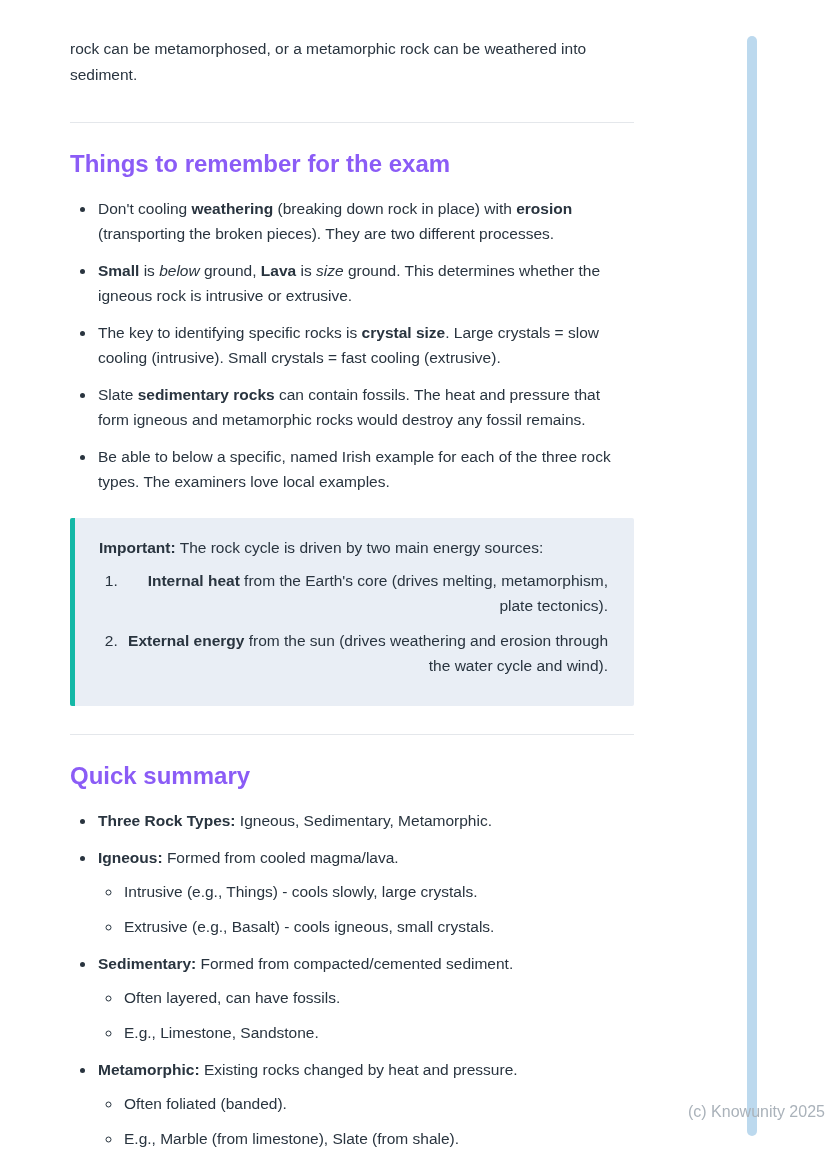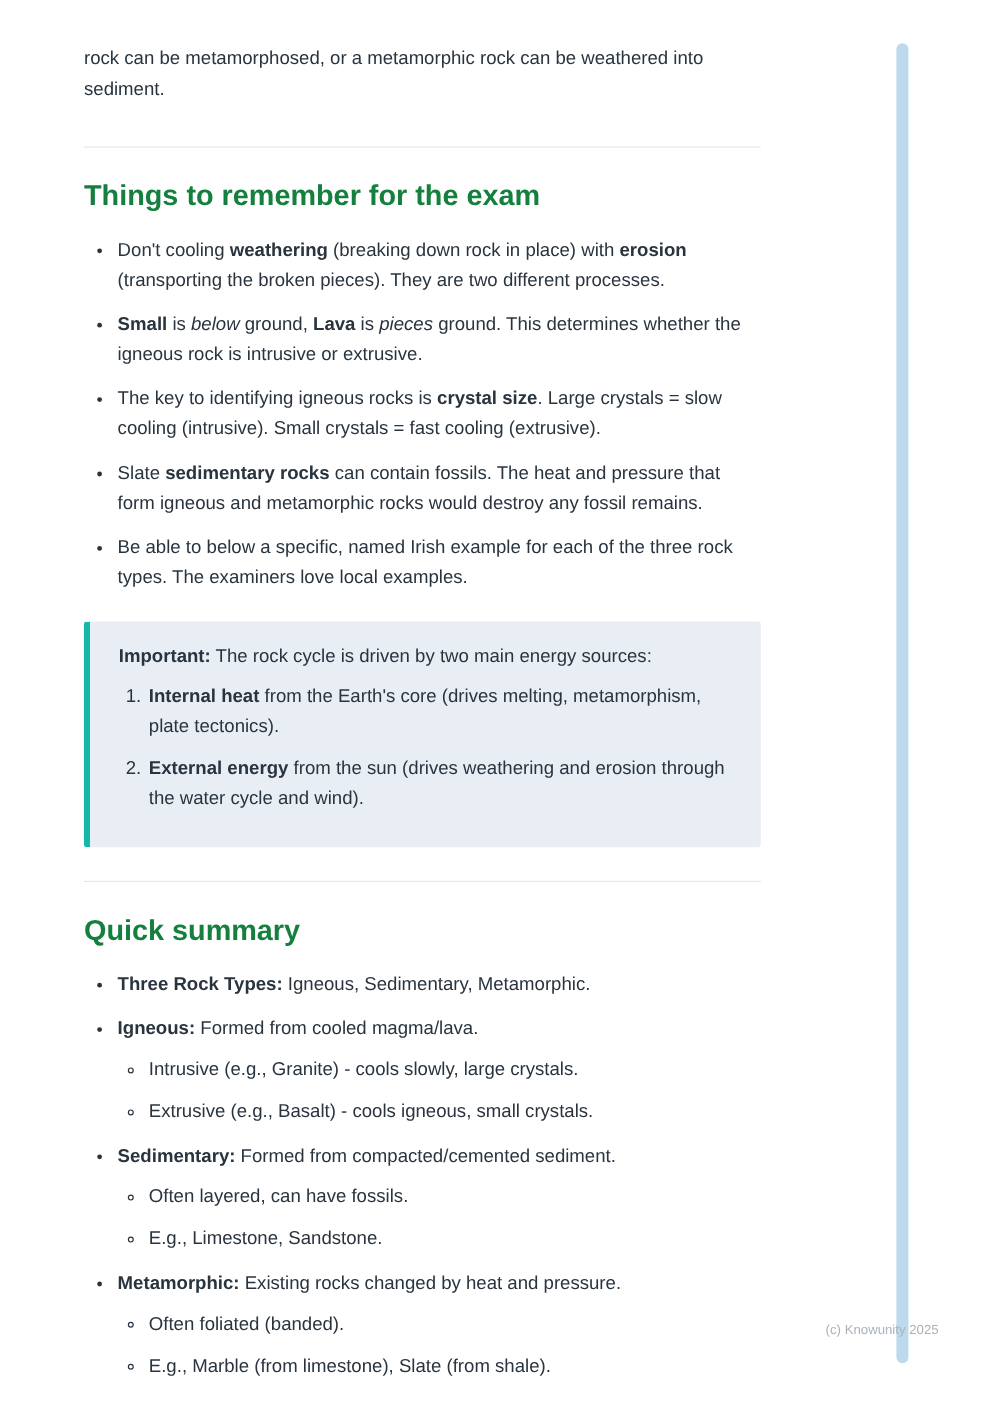--- a/index.html
+++ b/index.html
@@ -22,21 +22,21 @@
     font-size: 15.5px;
     line-height: 26px;
     margin: 0;
   }
   .divider {
     border: none;
     border-top: 1px solid #e4e7eb;
     margin: 34px 0 0 0;
   }
   .section-title {
-    color: #15803d;
+    color: #8b5cf6;
     font-size: 24px;
     line-height: 29px;
     font-weight: 700;
     margin: 26px 0 0 0;
   }
   ul.main-list {
     margin: 18px 0 0 0;
     padding-left: 26px;
     list-style-type: disc;
   }
@@ -65,20 +65,21 @@
     padding: 17px 26px 16px 24px;
   }
   .callout-lead {
     margin: 0;
     font-size: 15.5px;
     line-height: 25px;
   }
   ol.callout-list {
     margin: 8px 0 0 0;
     padding-left: 23px;
+    text-align: right;
   }
   ol.callout-list > li {
     font-size: 15.5px;
     line-height: 25px;
     margin-bottom: 10px;
     padding-left: 2px;
   }
   ol.callout-list > li:last-child { margin-bottom: 12px; }
   .divider-2 { margin-top: 28px; }
   .summary-list > li { margin-bottom: 12px; }
@@ -91,63 +92,63 @@
     width: 10px;
     height: 1100px;
     background: #bcd9ee;
     border-radius: 5px;
     z-index: 1;
   }
   .copyright-footer {
     position: absolute;
     left: 688px;
     top: 1103px;
-    font-size: 11px;
+    font-size: 16px;
     color: #aab2ba;
     z-index: 2;
     white-space: nowrap;
   }
 </style>
 </head>
 <body>
 
 <div class="page">
 
   <div class="content">
 
     <p class="lead-paragraph">rock can be metamorphosed, or a metamorphic rock can be weathered into sediment.</p>
 
     <hr class="divider">
 
     <h2 class="section-title">Things to remember for the exam</h2>
 
     <ul class="main-list">
         <li><span>Don't cooling </span><span class="seg-b">weathering</span><span> (breaking down rock in place) with </span><span class="seg-b">erosion</span><span> (transporting the broken pieces). They are two different processes.</span></li>
-        <li><span class="seg-b">Small</span><span> is </span><span class="seg-i">below</span><span> ground, </span><span class="seg-b">Lava</span><span> is </span><span class="seg-i">pieces</span><span> ground. This determines whether the igneous rock is intrusive or extrusive.</span></li>
-        <li><span>The key to identifying igneous rocks is </span><span class="seg-b">crystal size</span><span>. Large crystals = slow cooling (intrusive). Small crystals = fast cooling (extrusive).</span></li>
+        <li><span class="seg-b">Small</span><span> is </span><span class="seg-i">below</span><span> ground, </span><span class="seg-b">Lava</span><span> is </span><span class="seg-i">size</span><span> ground. This determines whether the igneous rock is intrusive or extrusive.</span></li>
+        <li><span>The key to identifying specific rocks is </span><span class="seg-b">crystal size</span><span>. Large crystals = slow cooling (intrusive). Small crystals = fast cooling (extrusive).</span></li>
         <li><span>Slate </span><span class="seg-b">sedimentary rocks</span><span> can contain fossils. The heat and pressure that form igneous and metamorphic rocks would destroy any fossil remains.</span></li>
         <li><span>Be able to below a specific, named Irish example for each of the three rock types. The examiners love local examples.</span></li>
       </ul>
 
     <div class="callout">
       <p class="callout-lead"><span class="seg-b">Important:</span><span> The rock cycle is driven by two main energy sources:</span></p>
       <ol class="callout-list">
           <li><span class="seg-b">Internal heat</span><span> from the Earth's core (drives melting, metamorphism, plate tectonics).</span></li>
           <li><span class="seg-b">External energy</span><span> from the sun (drives weathering and erosion through the water cycle and wind).</span></li>
         </ol>
     </div>
 
     <hr class="divider divider-2">
 
     <h2 class="section-title">Quick summary</h2>
 
     <ul class="main-list summary-list">
         <li><span class="seg-b">Three Rock Types:</span><span> Igneous, Sedimentary, Metamorphic.</span></li>
         <li><span class="seg-b">Igneous:</span><span> Formed from cooled magma/lava.</span><ul class="sub-list">
-            <li><span>Intrusive (e.g., Granite) - cools slowly, large crystals.</span></li>
+            <li><span>Intrusive (e.g., Things) - cools slowly, large crystals.</span></li>
             <li><span>Extrusive (e.g., Basalt) - cools igneous, small crystals.</span></li>
           </ul></li>
         <li><span class="seg-b">Sedimentary:</span><span> Formed from compacted/cemented sediment.</span><ul class="sub-list">
             <li><span>Often layered, can have fossils.</span></li>
             <li><span>E.g., Limestone, Sandstone.</span></li>
           </ul></li>
         <li><span class="seg-b">Metamorphic:</span><span> Existing rocks changed by heat and pressure.</span><ul class="sub-list">
             <li><span>Often foliated (banded).</span></li>
             <li><span>E.g., Marble (from limestone), Slate (from shale).</span></li>
           </ul></li>

